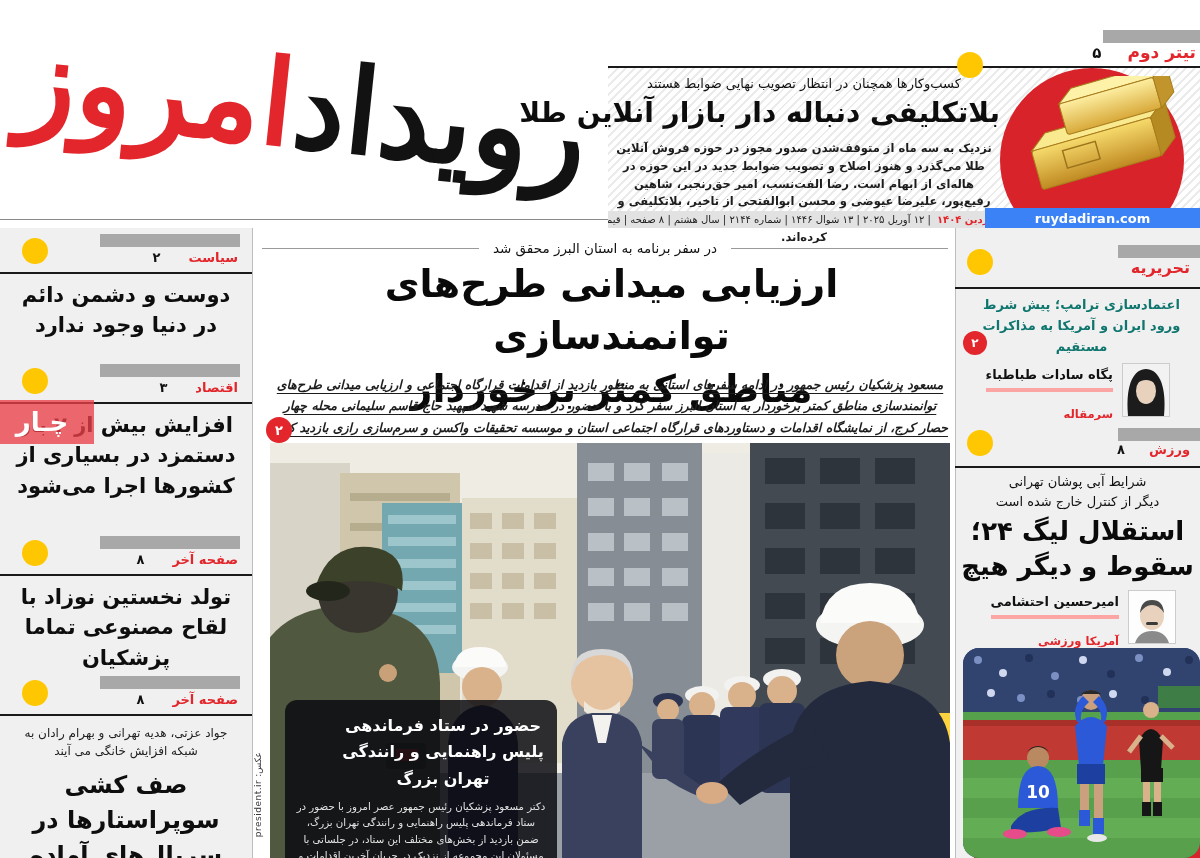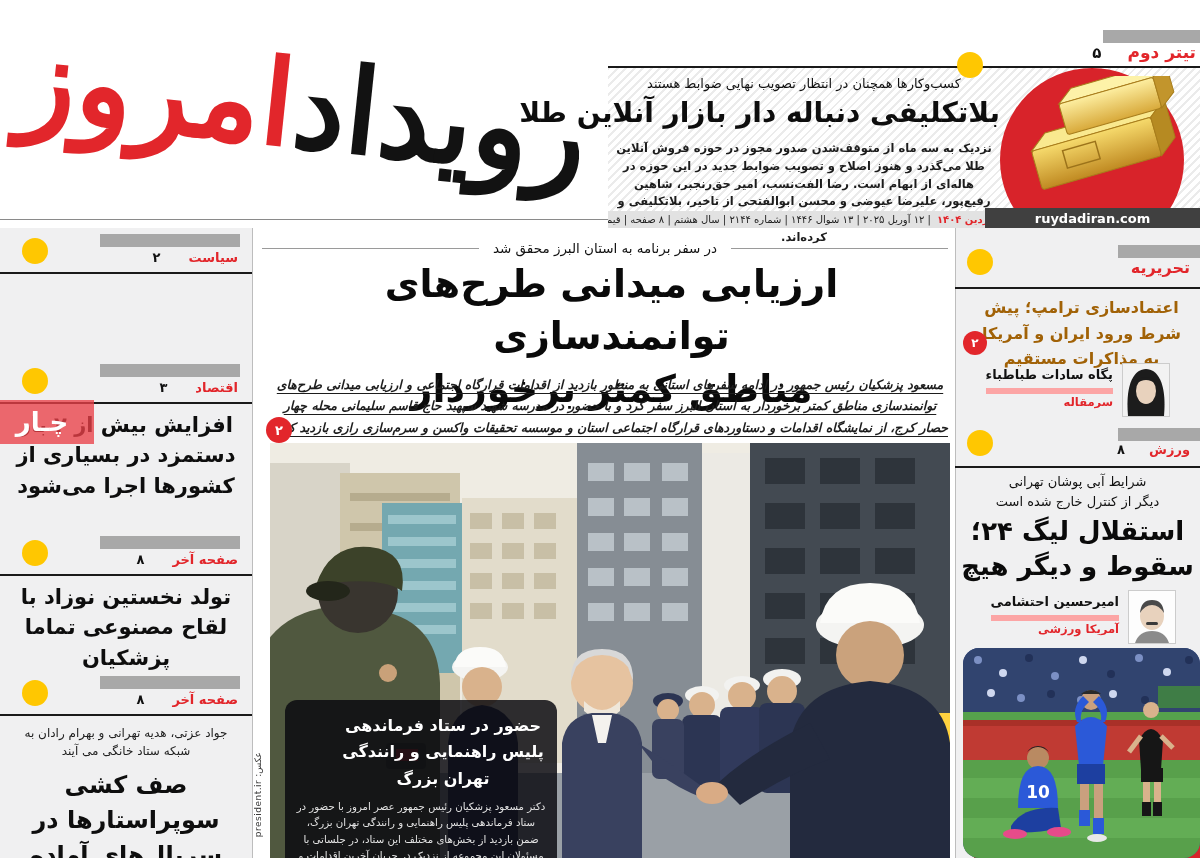--- a/index.html
+++ b/index.html
@@ -27,21 +27,21 @@
   .gold-wrap { position:absolute; left:985px; top:68px; width:215px; height:143px; overflow:hidden; }
   .gold-circle { position:absolute; left:15px; top:0px; width:184px; height:184px; border-radius:50%; background:#d8232a; }
   .gold-svg { position:absolute; left:18px; top:8px; }
   .ts-kicker { position:absolute; left:608px; top:76px; width:392px; text-align:center; font-size:13px; color:#111; }
   .ts-headline { position:absolute; left:608px; top:96px; width:392px; text-align:center; font-size:28px; font-weight:bold; color:#0d0d0d; white-space:nowrap; }
   .ts-body { position:absolute; left:616px; top:140px; width:376px; text-align:center; font-size:11.5px; font-weight:bold; line-height:1.55; color:#1c1c1c; }
 
   
   .datebar { position:absolute; left:608px; top:211px; width:377px; height:17px; background:#e2e2e2; display:flex; align-items:center; justify-content:center; gap:6px; font-size:10px; color:#222; white-space:nowrap; overflow:hidden; }
   .datebar .d-date { color:#e2262b; font-weight:bold; }
-  .webbox { position:absolute; left:985px; top:208px; width:215px; height:20px; background:#404040; color:#fff; font-weight:bold; font-size:13px; display:flex; align-items:center; justify-content:center; direction:ltr; }
+  .webbox { position:absolute; left:985px; top:208px; width:215px; height:20px; background:#3b82f6; color:#fff; font-weight:bold; font-size:13px; display:flex; align-items:center; justify-content:center; direction:ltr; }
 
   
   .col-bg { position:absolute; top:228px; height:630px; background:#f0f0f1; }
   .col-bg.left { left:0; width:252px; }
   .col-bg.right { left:955px; width:245px; }
   .vsep-l { position:absolute; left:252px; top:228px; height:630px; width:1px; background:#bdbdbd; }
   .vsep-r { position:absolute; left:955px; top:228px; height:630px; width:1px; background:#bdbdbd; }
 
   
   .sec-head { position:relative; height:46px; }
@@ -77,27 +77,27 @@
 
   
   .rc-block { position:absolute; left:955px; width:245px; }
   .rc-ed { top:233px; height:195px; }
   .rc-sp { top:428px; height:220px; }
   .rc-bar { position:absolute; right:0; width:82px; height:13px; background:#a8a8a8; }
   .rc-row { position:absolute; right:10px; display:flex; gap:24px; align-items:baseline; }
   .rc-label { color:#e2262b; font-weight:bold; }
   .rc-rule { position:absolute; left:0; right:0; height:2px; background:#1a1a1a; }
   .rc-dot { position:absolute; width:26px; height:26px; border-radius:50%; background:#ffc701; }
-  .ed-head { position:absolute; top:62px; left:20px; right:12px; text-align:center; font-size:16px; font-weight:bold; line-height:1.6; color:#a16207; }
+  .ed-head { position:absolute; top:62px; left:20px; right:12px; text-align:center; font-size:13px; font-weight:bold; line-height:1.6; color:#0f766e; }
   .badge-ed { position:absolute; left:8px; top:98px; width:24px; height:24px; font-size:12px; }
   .author-row { position:absolute; right:30px; left:8px; display:flex; gap:9px; align-items:flex-start; }
   .author-photo { width:48px; height:54px; flex:0 0 auto; border:1px solid #ccc; background:#fff; }
   .author-col { padding-top:4px; }
-  .author-name { font-size:13px; font-weight:bold; color:#111; border-bottom:6px solid #fca5a5; padding-bottom:6px; white-space:nowrap; }
-  .author-role { font-size:11.5px; color:#e2262b; font-weight:bold; margin-top:1px; }
+  .author-name { font-size:13px; font-weight:bold; color:#111; border-bottom:4px solid #fca5a5; padding-bottom:6px; white-space:nowrap; }
+  .author-role { font-size:11.5px; color:#e2262b; font-weight:bold; margin-top:15px; }
   .sp-kicker { position:absolute; top:44px; left:0; right:0; text-align:center; font-size:13px; color:#111; line-height:1.55; }
   .sp-head { position:absolute; top:86px; left:0; right:0; text-align:center; font-size:26px; font-weight:bold; color:#0a0a0a; line-height:1.35; }
   .corner-red { position:absolute; left:940px; top:762px; width:420px; height:420px; border-radius:50%; background:#d8232a; z-index:1; }
   .football { position:absolute; left:963px; top:648px; width:237px; height:210px; border-radius:16px; overflow:hidden; z-index:2; background:#3a4f8a; }
 </style>
 </head>
 <body>
 
 <div class="page">
 
@@ -159,20 +159,21 @@
   <div class="lc-story lc-1">
     <div class="sec-head">
       <div class="sec-bar"></div>
       <div class="sec-row">
         <span class="sec-label">سیاست</span>
         <span class="sec-num">۲</span>
       </div>
       <div class="sec-dot"></div>
       <div class="sec-rule"></div>
     </div>
+    <div class="lc-head">دوست و دشمن دائم در دنیا وجود ندارد</div>
   </div>
 
   <div class="lc-story lc-2">
     <div class="sec-head">
       <div class="sec-bar"></div>
       <div class="sec-row">
         <span class="sec-label">اقتصاد</span>
         <span class="sec-num">۳</span>
       </div>
       <div class="sec-dot"></div>
@@ -197,21 +198,21 @@
   <div class="lc-story lc-4">
     <div class="sec-head">
       <div class="sec-bar"></div>
       <div class="sec-row">
         <span class="sec-label">صفحه آخر</span>
         <span class="sec-num">۸</span>
       </div>
       <div class="sec-dot"></div>
       <div class="sec-rule"></div>
     </div>
-    <div class="lc-kicker">جواد عزتی، هدیه تهرانی و بهرام رادان به شبکه ستاد خانگی می آیند</div>
+    <div class="lc-kicker">جواد عزتی، هدیه تهرانی و بهرام رادان به شبکه افزایش خانگی می آیند</div>
     <div class="lc-head" style="font-size:24px;">صف کشی سوپراستارها در سریال‌های آماده پخش</div>
   </div>
 
   <div class="watermark">چـار</div>
 
   <div class="kicker-row">
     <div class="kline"></div>
     <div class="kicker-text">در سفر برنامه به استان البرز محقق شد</div>
     <div class="kline"></div>
   </div>

